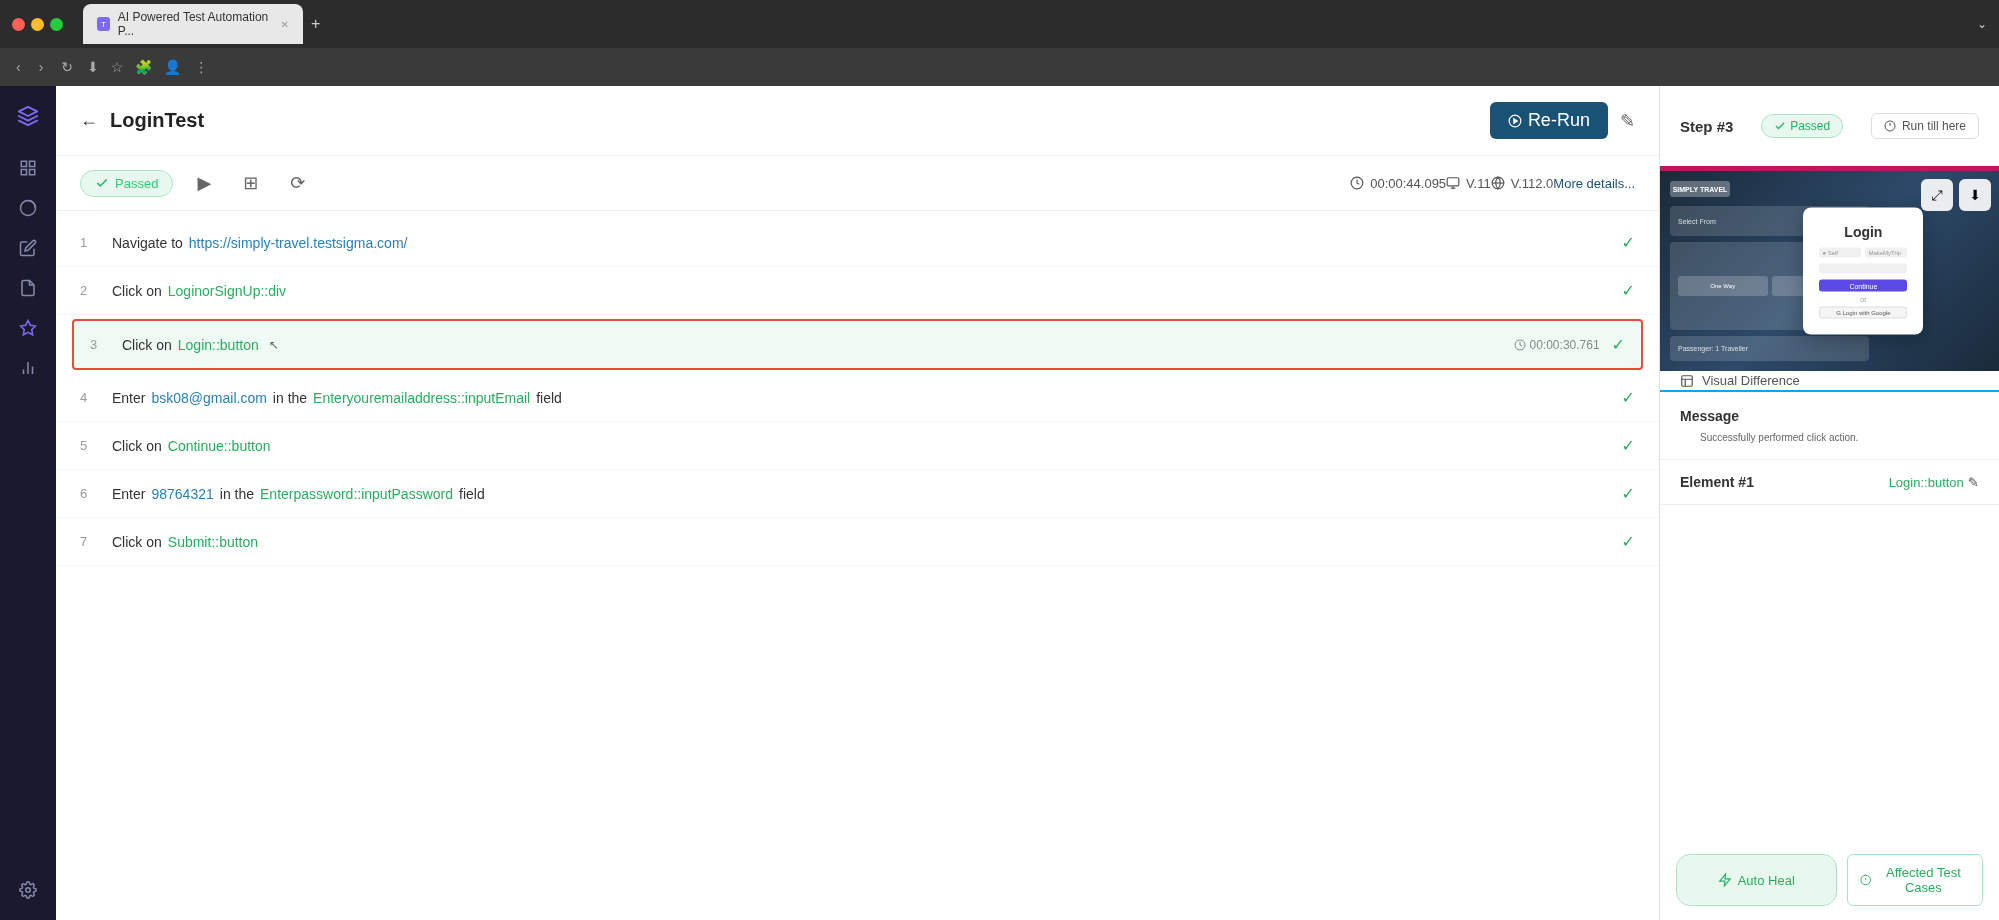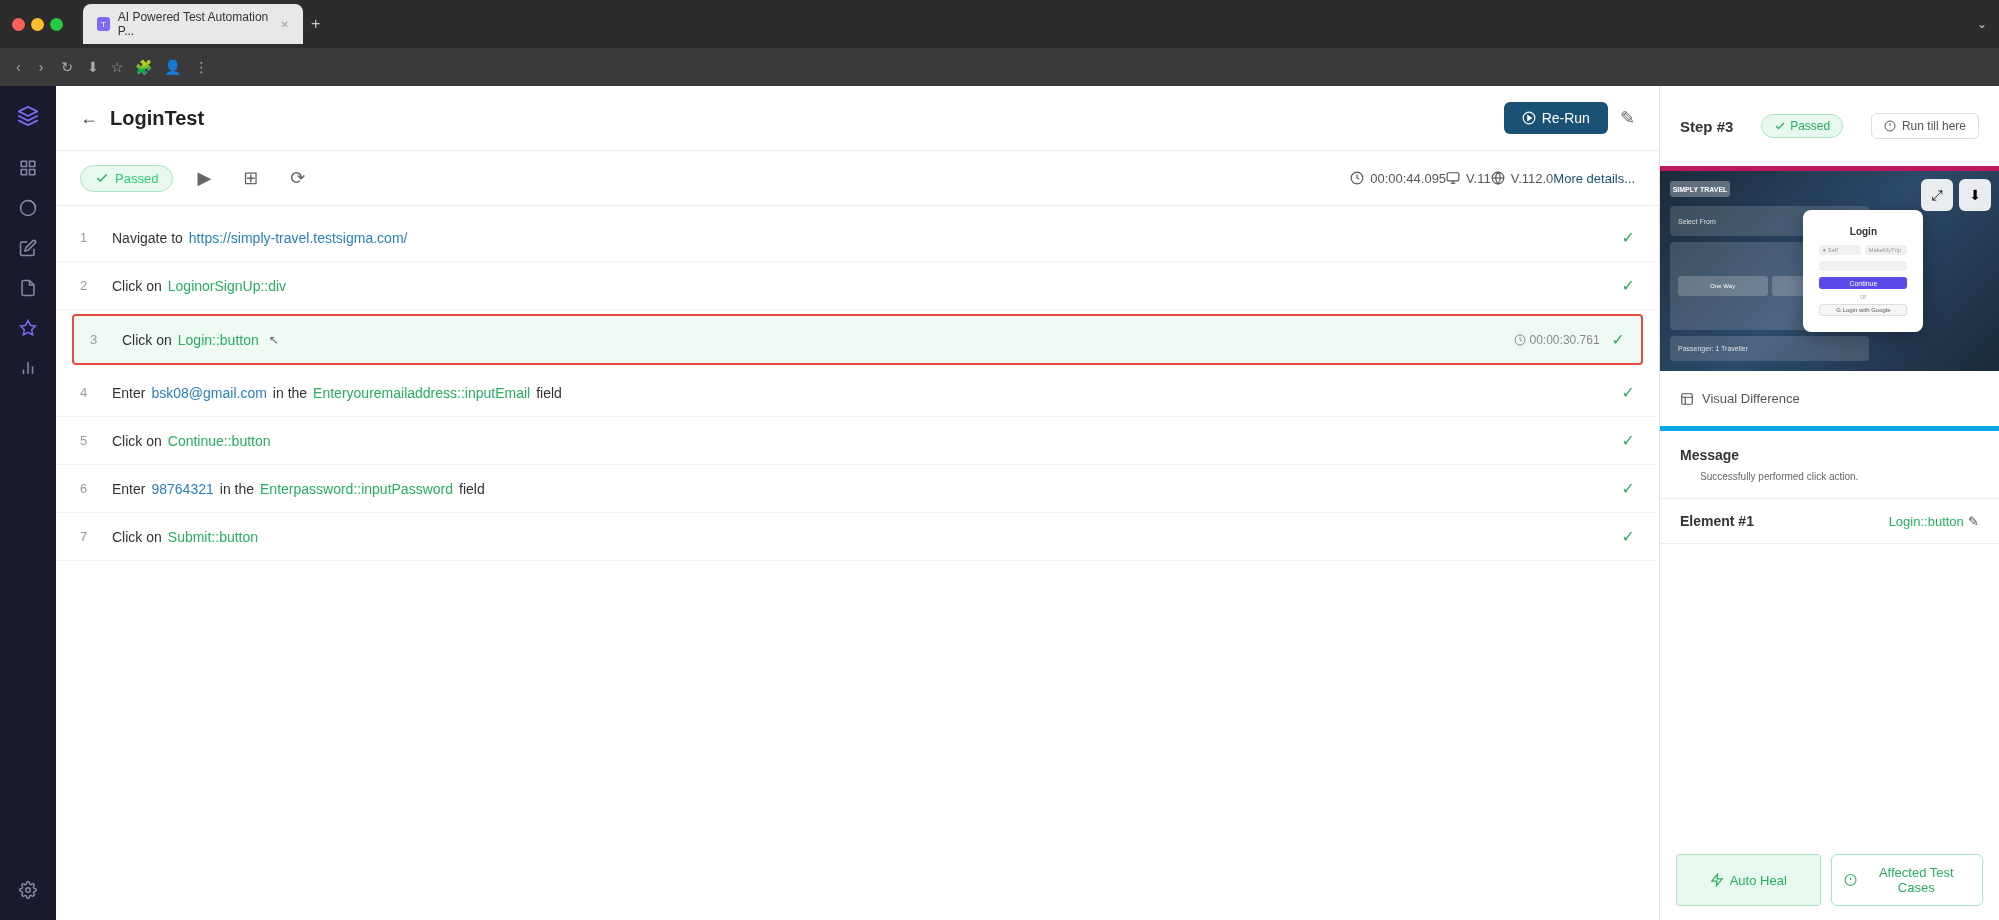--- a/index.html
+++ b/index.html
@@ -119,21 +119,21 @@
       gap: 12px;
     }
     .back-btn { color: #333; font-size: 18px; cursor: pointer; background: none; border: none; }
     .page-title { font-size: 20px; font-weight: 600; color: #222; flex: 1; }
     .rerun-btn {
       background: #1a5276;
       color: white;
       border: none;
       border-radius: 6px;
       padding: 8px 18px;
-      font-size: 14px;
+      font-size: 18px;
       cursor: pointer;
       display: flex;
       align-items: center;
       gap: 6px;
     }
     .edit-btn { color: #666; font-size: 18px; cursor: pointer; background: none; border: none; }
 
     
     .toolbar-row {
       display: flex;
@@ -249,21 +249,21 @@
       top: 50%;
       left: 60%;
       transform: translate(-50%, -50%);
       background: white;
       border-radius: 8px;
       padding: 16px;
       width: 120px;
       box-shadow: 0 4px 20px rgba(0,0,0,0.3);
       font-size: 8px;
     }
-    .mock-login-title { text-align: center; font-weight: bold; color: #333; margin-bottom: 8px; font-size: 10px; }
+    .mock-login-title { text-align: center; font-weight: bold; color: #333; margin-bottom: 8px; font-size: 14px; }
     .mock-input { height: 10px; background: #f0f0f0; border-radius: 3px; margin-bottom: 6px; }
     .mock-btn { height: 12px; background: #5b4ae8; border-radius: 3px; margin-bottom: 4px; }
     .mock-or { text-align: center; color: #999; margin: 4px 0; font-size: 7px; }
     .mock-google { height: 12px; background: #f5f5f5; border-radius: 3px; border: 1px solid #ddd; }
     .screenshot-toolbar {
       position: absolute;
       top: 8px;
       right: 8px;
       display: flex;
       gap: 6px;
@@ -276,22 +276,22 @@
       height: 32px;
       cursor: pointer;
       display: flex;
       align-items: center;
       justify-content: center;
       font-size: 14px;
     }
 
     
     .visual-diff-row {
-      padding: 20px 20px;
-      border-bottom: 5px solid #0ea5e9;
+      padding: 2px 20px;
+      border-bottom: 2px solid #0ea5e9;
       display: flex;
       align-items: center;
       gap: 8px;
       color: #555;
       font-size: 13px;
     }
 
     
     .panel-section { padding: 16px 20px; border-bottom: 1px solid #eee; }
     .panel-section-title { font-size: 14px; font-weight: 600; color: #333; margin-bottom: 8px; }
@@ -313,22 +313,22 @@
       padding: 14px 16px;
       display: flex;
       gap: 10px;
       margin-top: auto;
     }
     .auto-heal-btn {
       flex: 1;
       background: #e8f8ef;
       color: #27ae60;
       border: 1px solid #a8e6c3;
-      border-radius: 3px;
-      padding: 10px 8px;
+      border-radius: 14px;
+      padding: 10px 24px;
       font-size: 13px;
       cursor: pointer;
       display: flex;
       align-items: center;
       justify-content: center;
       gap: 6px;
       font-weight: 500;
     }
     .affected-btn {
       flex: 1;

